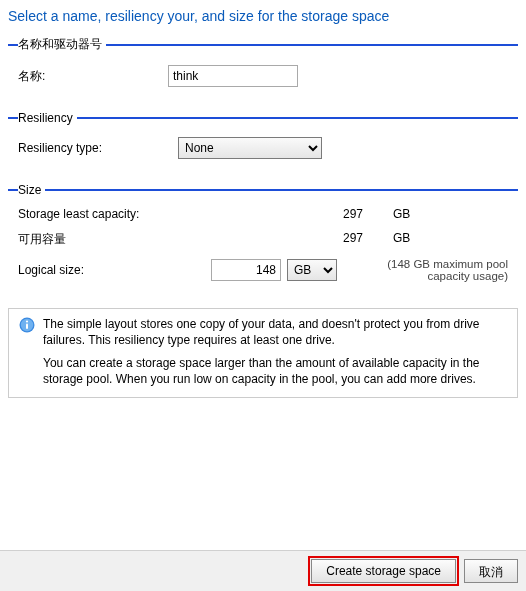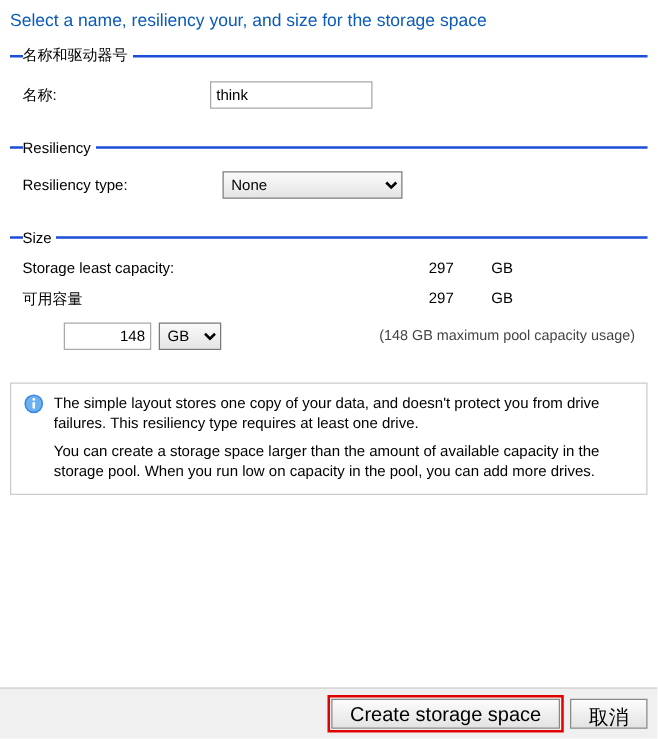--- a/index.html
+++ b/index.html
@@ -96,21 +96,21 @@
     display: flex;
     align-items: center;
     justify-content: flex-end;
     padding: 0 8px;
     gap: 8px;
   }
   button {
     border: 1px solid #888;
     background: linear-gradient(#fcfcfc,#e3e3e3);
     font-family: inherit;
-    font-size: 16px;
+    font-size: 12px;
     padding: 4px 14px;
     height: 24px;
   }
   .highlight {
     outline: 2px solid #e00000;
     outline-offset: 1px;
   }
 </style>
 </head>
 <body>
@@ -148,20 +148,21 @@
   </div>
 
   <div class="size-row">
     <span class="size-label">可用容量</span>
     <span class="size-val"></span>
     <span class="size-num">297</span>
     <span class="size-unit">GB</span>
   </div>
 
   <div class="size-row" style="align-items:center;">
+    <span class="size-label">Logical size:</span>
     <span class="size-val" style="width:auto; display:flex; gap:6px;padding-left:33px;">
       <input type="text" class="input-size" value="148" style="">
       <select class="sel-unit">
         <option>GB</option>
       </select>
     </span>
     <span style="width:20px;"></span>
     <span class="size-note">(148 GB maximum pool capacity usage)</span>
   </div>
 </fieldset>

